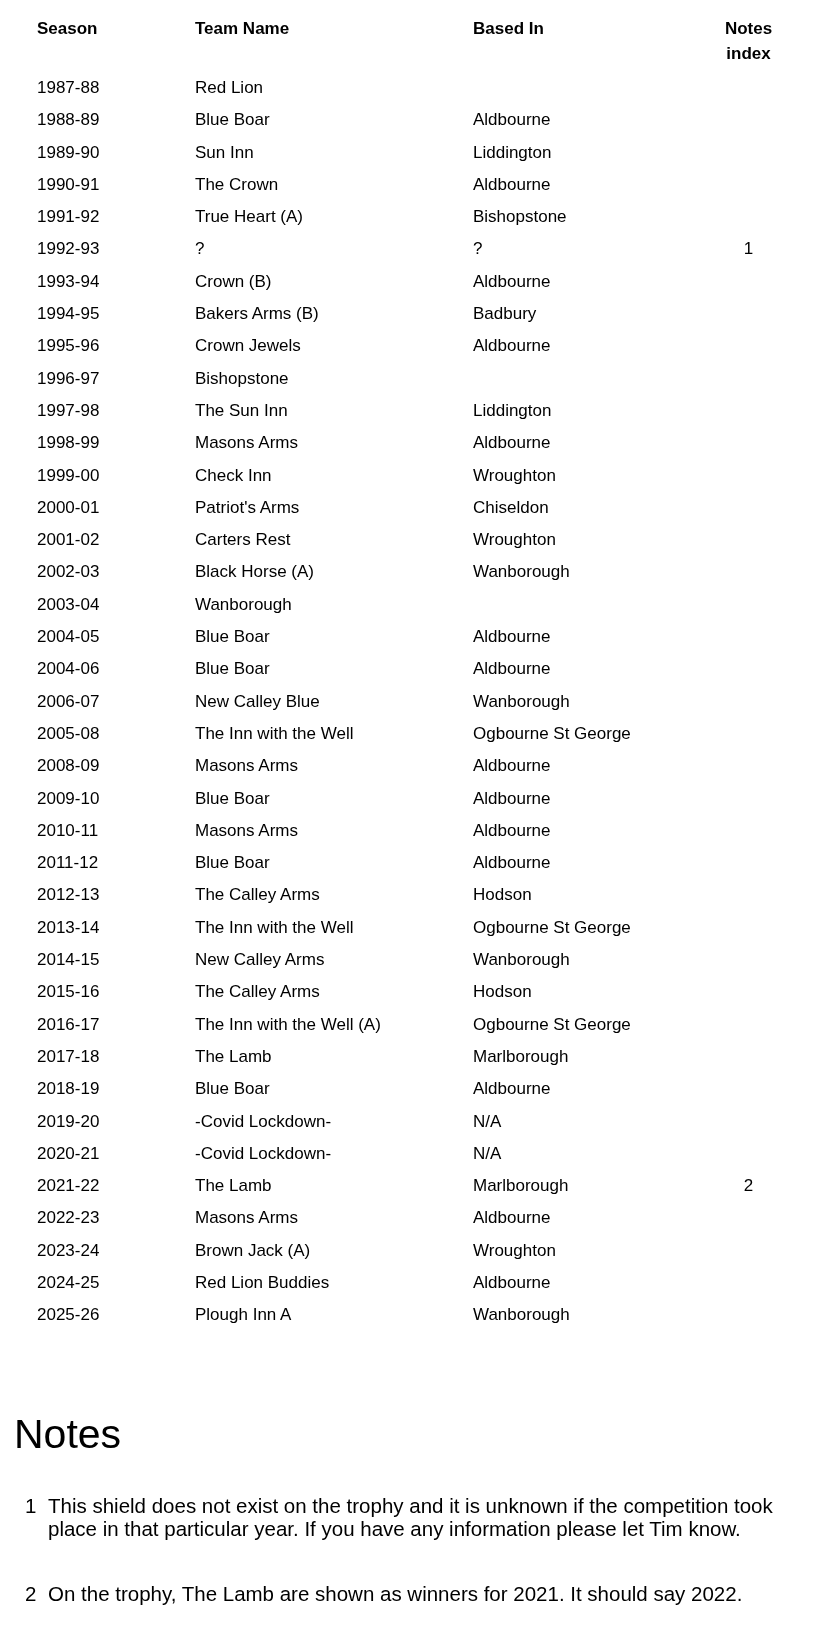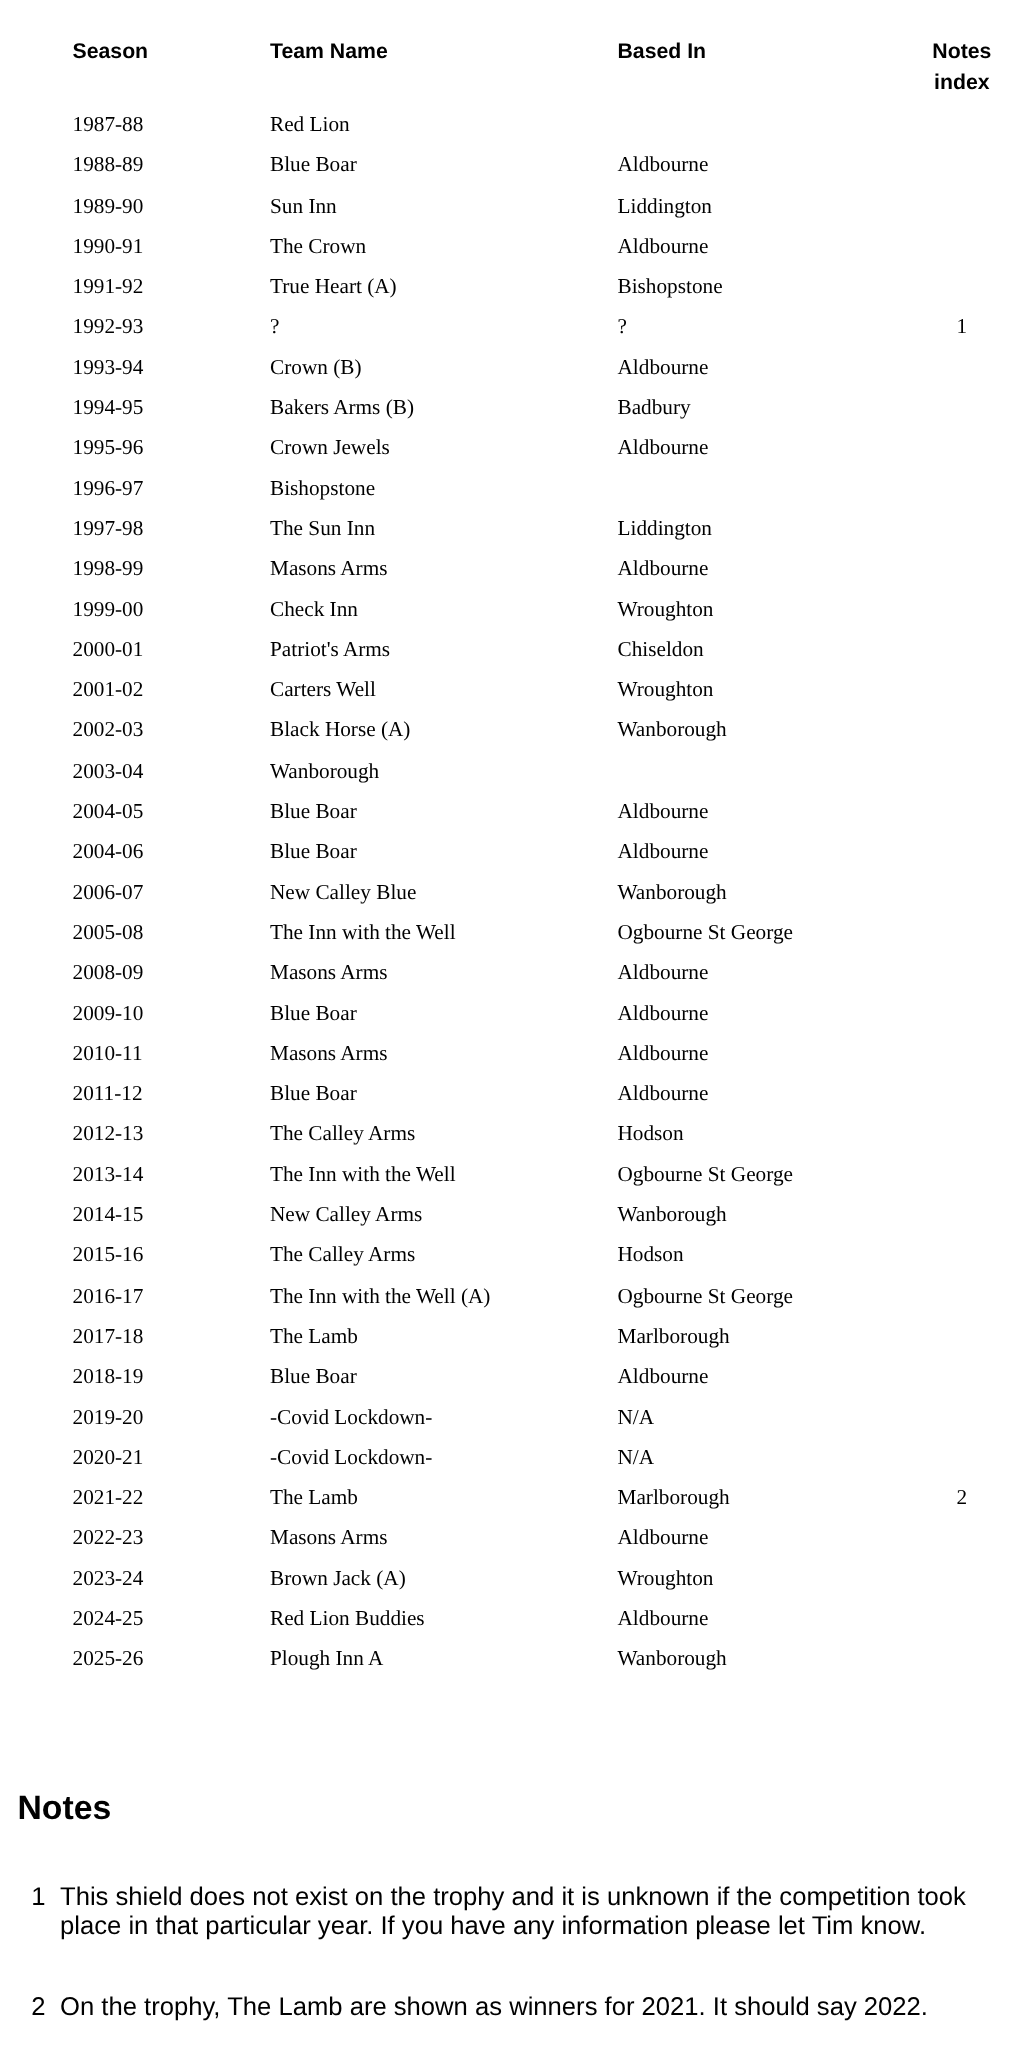--- a/index.html
+++ b/index.html
@@ -12,52 +12,52 @@
   .page {
     position: relative;
     width: 815px;
     height: 1643px;
     background: #ffffff;
     overflow: hidden;
   }
 
   
   .winners-table {
-    margin-left: 58px;
-    padding-top: 28px;
+    margin-left: 37px;
+    padding-top: 16px;
     font-size: 17px;
   }
   .thead {
     display: flex;
     align-items: flex-start;
     font-weight: bold;
     line-height: 25px;
   }
-  .tbody { margin-top: 6px; font-family: Liberation Serif, serif; }
+  .tbody { margin-top: 6px; }
   .trow {
     display: flex;
     align-items: center;
     height: 32.3px;
     line-height: 32.3px;
     white-space: nowrap;
   }
   .col-season { width: 158px; flex: 0 0 158px; }
   .col-team   { width: 278px; flex: 0 0 278px; }
   .col-based  { width: 244px; flex: 0 0 244px; }
   .col-note   { width: 63px;  flex: 0 0 63px; }
   .trow .col-note { text-align: center; }
   .thead .col-note { text-align: center; }
 
   
   .notes-section { margin-left: 14px; }
   .notes-heading {
     margin: 84px 0 0 0;
-    font-size: 27px;
+    font-size: 41px;
     line-height: 37px;
-    font-weight: bold;
+    font-weight: normal;
   }
   .note-item {
     display: flex;
     margin-left: 11px;
     font-size: 20.5px;
     line-height: 23px;
   }
   .note-item-1 { margin-top: 41px; }
   .note-item-2 { margin-top: 42px; }
   .note-num { width: 23px; flex: 0 0 23px; }
@@ -153,21 +153,21 @@
           <div class="col-note"></div>
         </div>
         <div class="trow">
           <div class="col-season">2000-01</div>
           <div class="col-team">Patriot's Arms</div>
           <div class="col-based">Chiseldon</div>
           <div class="col-note"></div>
         </div>
         <div class="trow">
           <div class="col-season">2001-02</div>
-          <div class="col-team">Carters Well</div>
+          <div class="col-team">Carters Rest</div>
           <div class="col-based">Wroughton</div>
           <div class="col-note"></div>
         </div>
         <div class="trow">
           <div class="col-season">2002-03</div>
           <div class="col-team">Black Horse (A)</div>
           <div class="col-based">Wanborough</div>
           <div class="col-note"></div>
         </div>
         <div class="trow">

